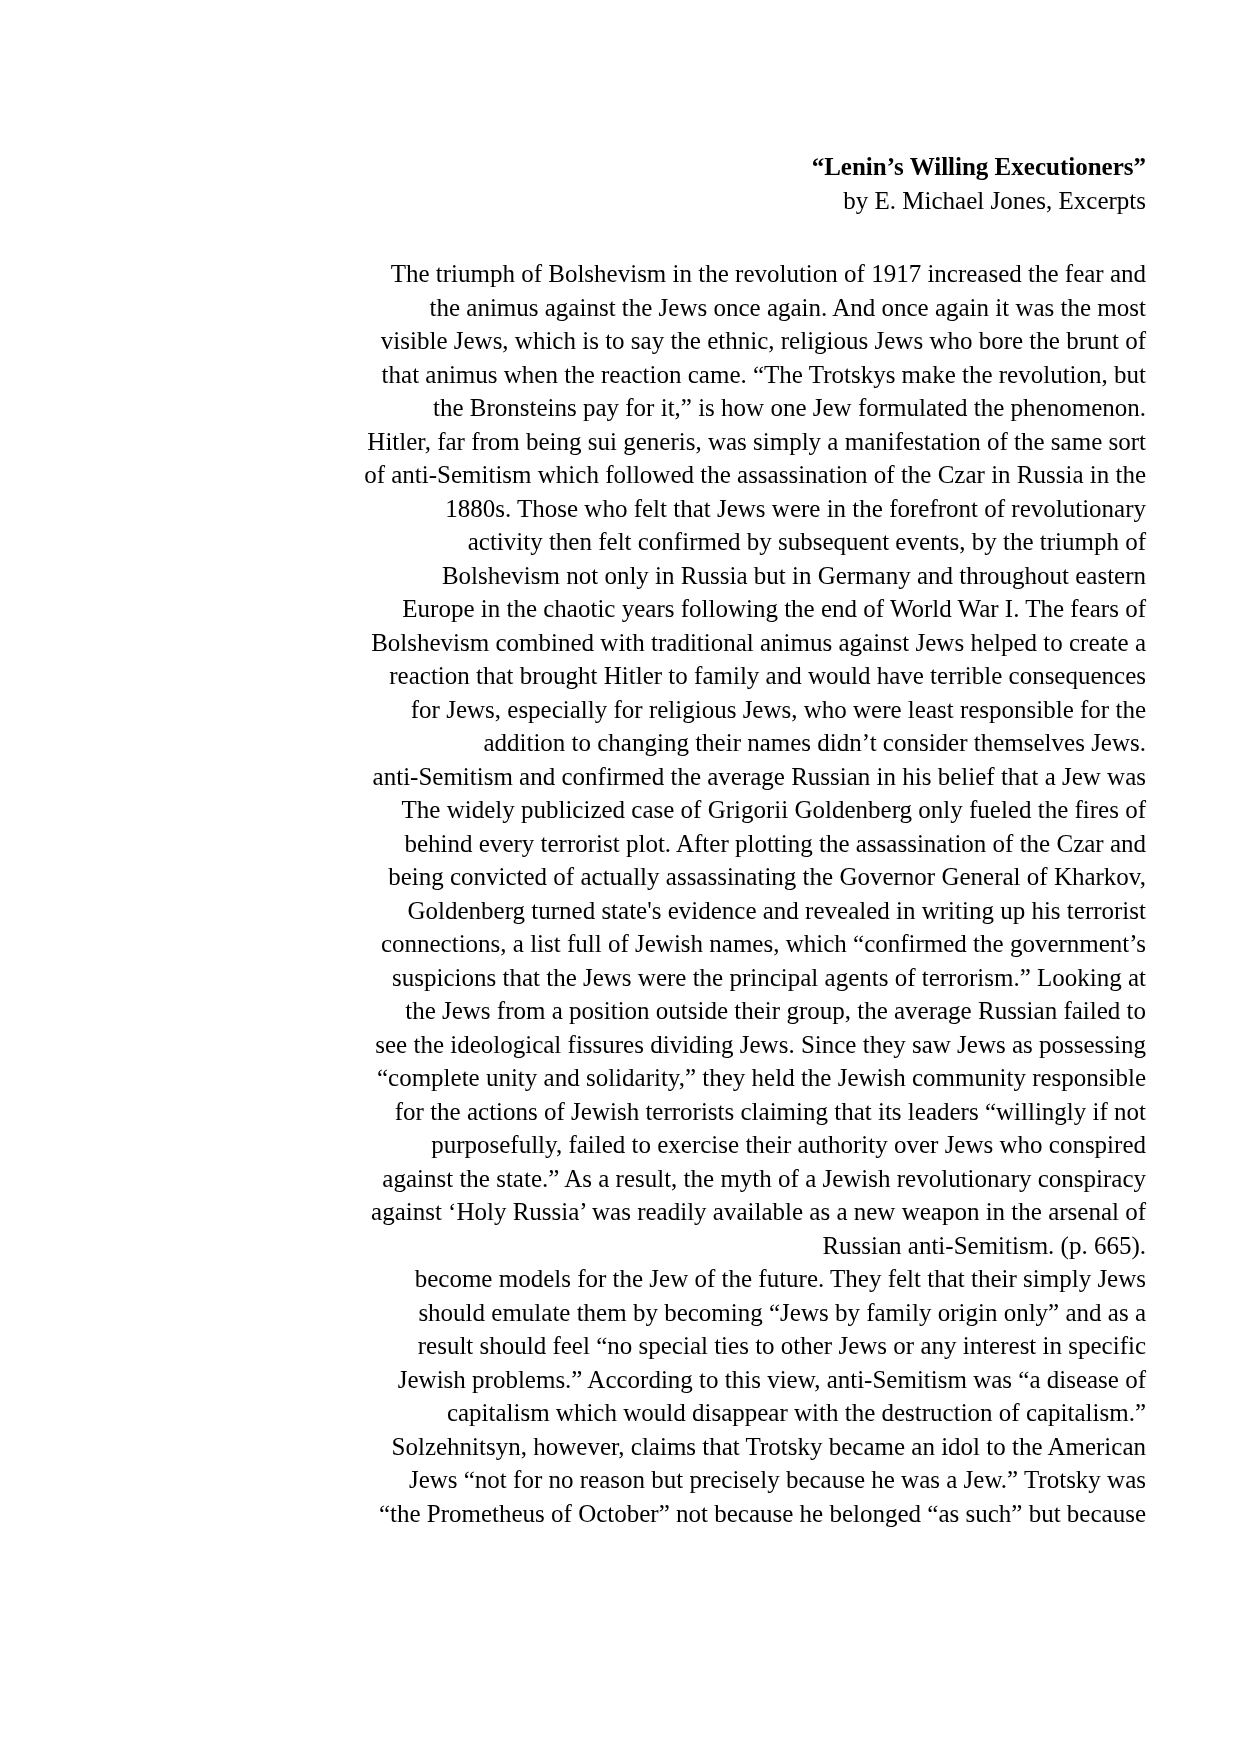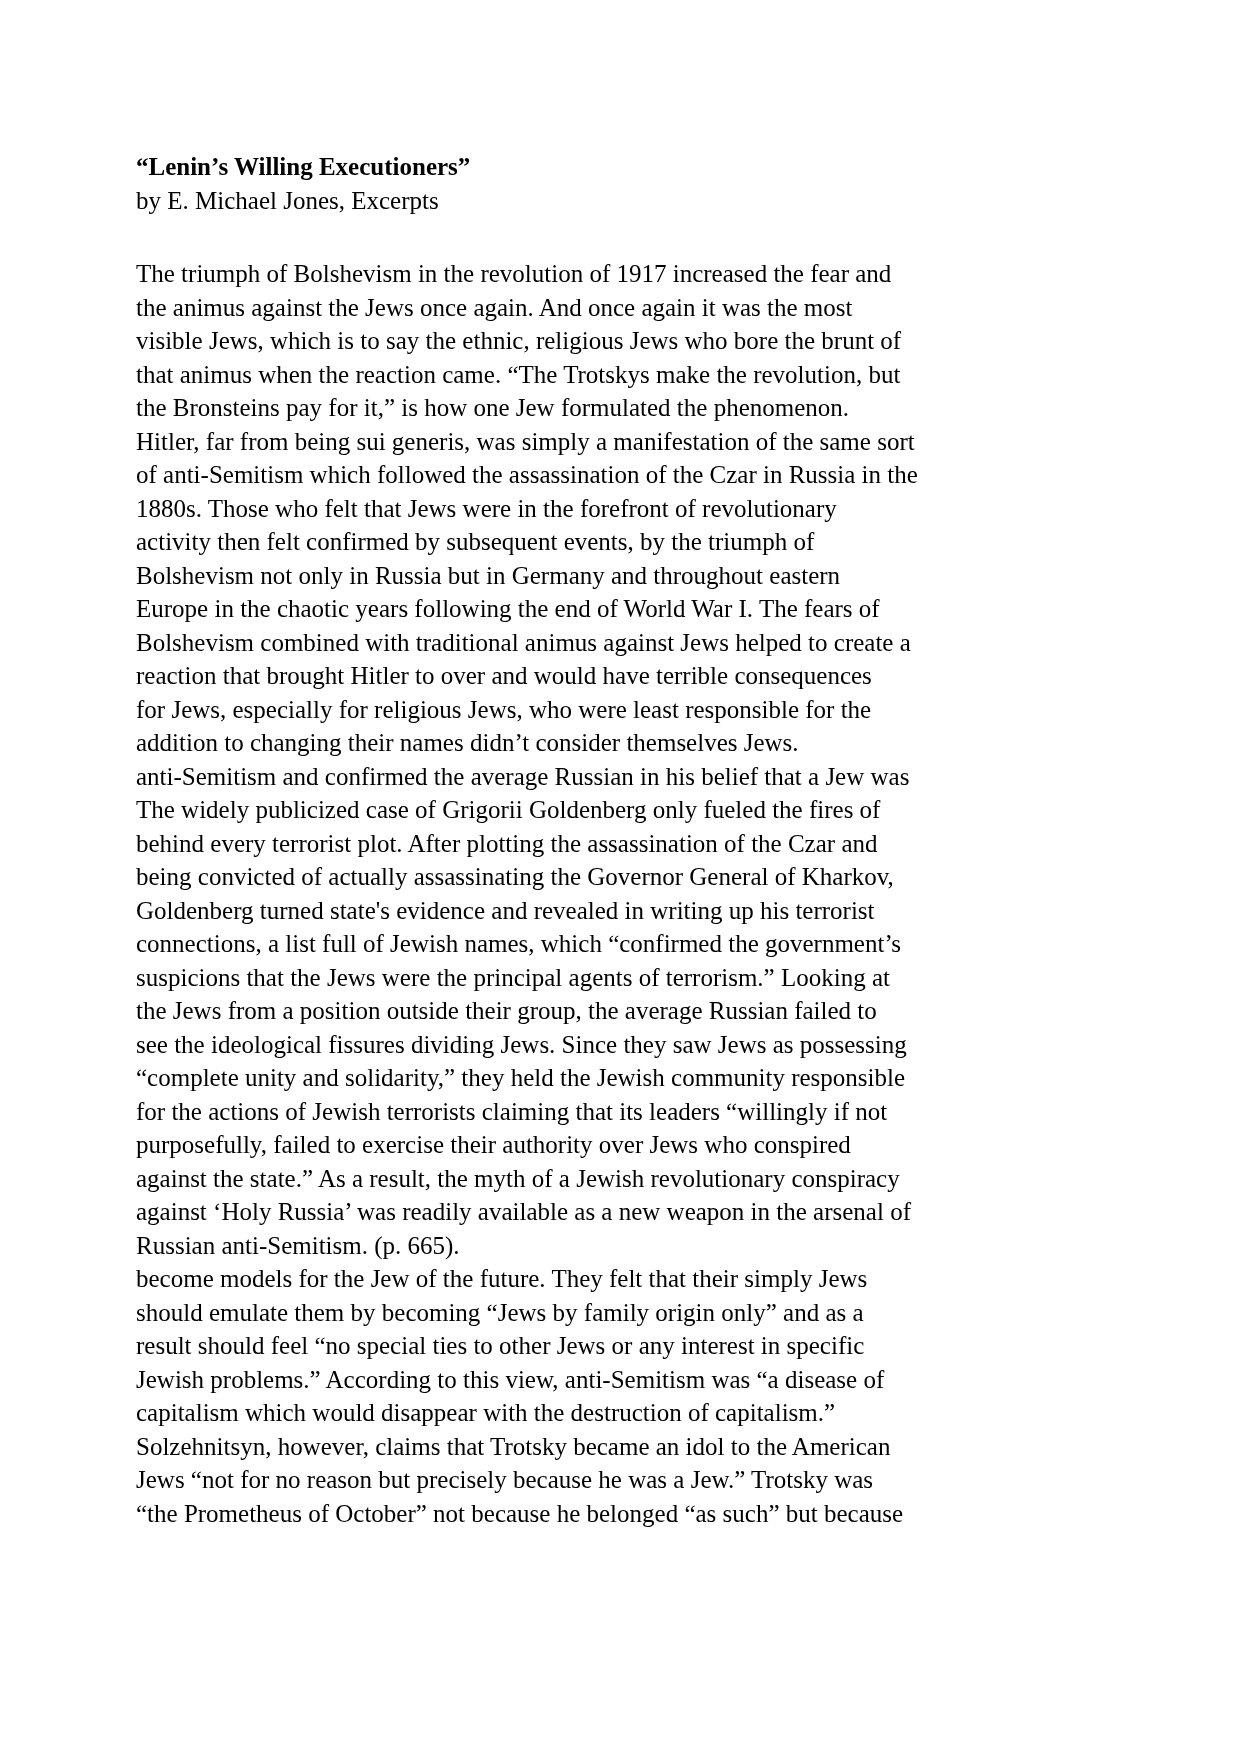--- a/index.html
+++ b/index.html
@@ -14,20 +14,21 @@
     background: #ffffff;
     overflow: hidden;
     font-family: "Liberation Serif", "DejaVu Serif", serif;
     color: #000000;
   }
   .content {
     position: absolute;
     left: 136px;
     top: 150px;
     width: 1010px;
+    text-align: right;
   }
   .title {
     margin: 0;
     font-size: 25px;
     font-weight: bold;
     line-height: 33.5px;
     white-space: nowrap;
   }
   .byline {
     font-size: 25px;
@@ -61,21 +62,21 @@
         <div class="line">visible Jews, which is to say the ethnic, religious Jews who bore the brunt of</div>
         <div class="line">that animus when the reaction came. “The Trotskys make the revolution, but</div>
         <div class="line">the Bronsteins pay for it,” is how one Jew formulated the phenomenon.</div>
         <div class="line">Hitler, far from being sui generis, was simply a manifestation of the same sort</div>
         <div class="line">of anti-Semitism which followed the assassination of the Czar in Russia in the</div>
         <div class="line">1880s. Those who felt that Jews were in the forefront of revolutionary</div>
         <div class="line">activity then felt confirmed by subsequent events, by the triumph of</div>
         <div class="line">Bolshevism not only in Russia but in Germany and throughout eastern</div>
         <div class="line">Europe in the chaotic years following the end of World War I. The fears of</div>
         <div class="line">Bolshevism combined with traditional animus against Jews helped to create a</div>
-        <div class="line">reaction that brought Hitler to over and would have terrible consequences</div>
+        <div class="line">reaction that brought Hitler to family and would have terrible consequences</div>
         <div class="line">for Jews, especially for religious Jews, who were least responsible for the</div>
         <div class="line">addition to changing their names didn’t consider themselves Jews.</div>
         <div class="line">anti-Semitism and confirmed the average Russian in his belief that a Jew was</div>
         <div class="line">The widely publicized case of Grigorii Goldenberg only fueled the fires of</div>
         <div class="line">behind every terrorist plot. After plotting the assassination of the Czar and</div>
         <div class="line">being convicted of actually assassinating the Governor General of Kharkov,</div>
         <div class="line">Goldenberg turned state's evidence and revealed in writing up his terrorist</div>
         <div class="line">connections, a list full of Jewish names, which “confirmed the government’s</div>
         <div class="line">suspicions that the Jews were the principal agents of terrorism.” Looking at</div>
         <div class="line">the Jews from a position outside their group, the average Russian failed to</div>

